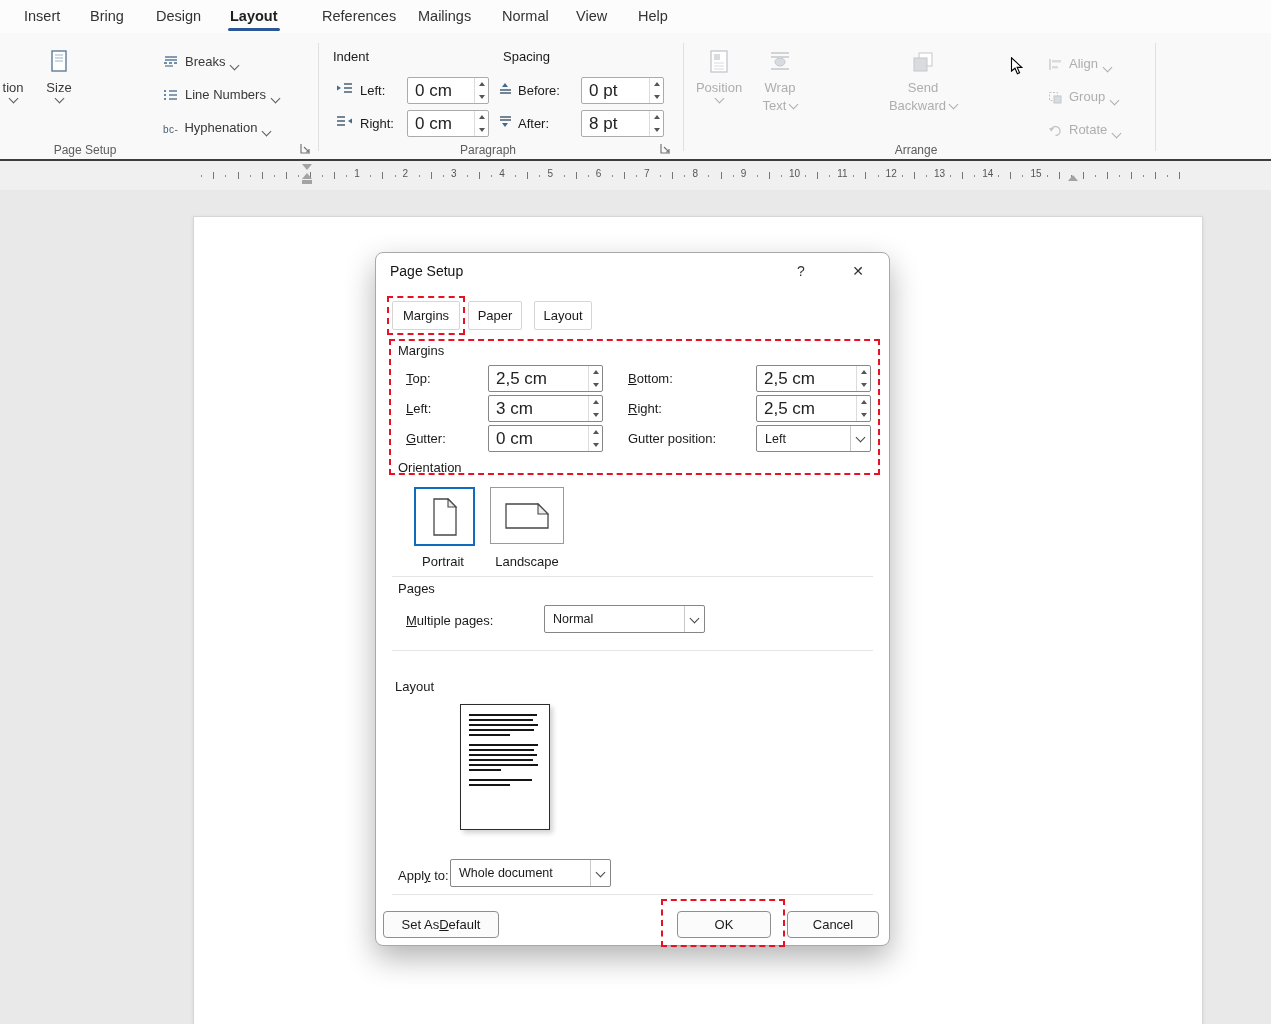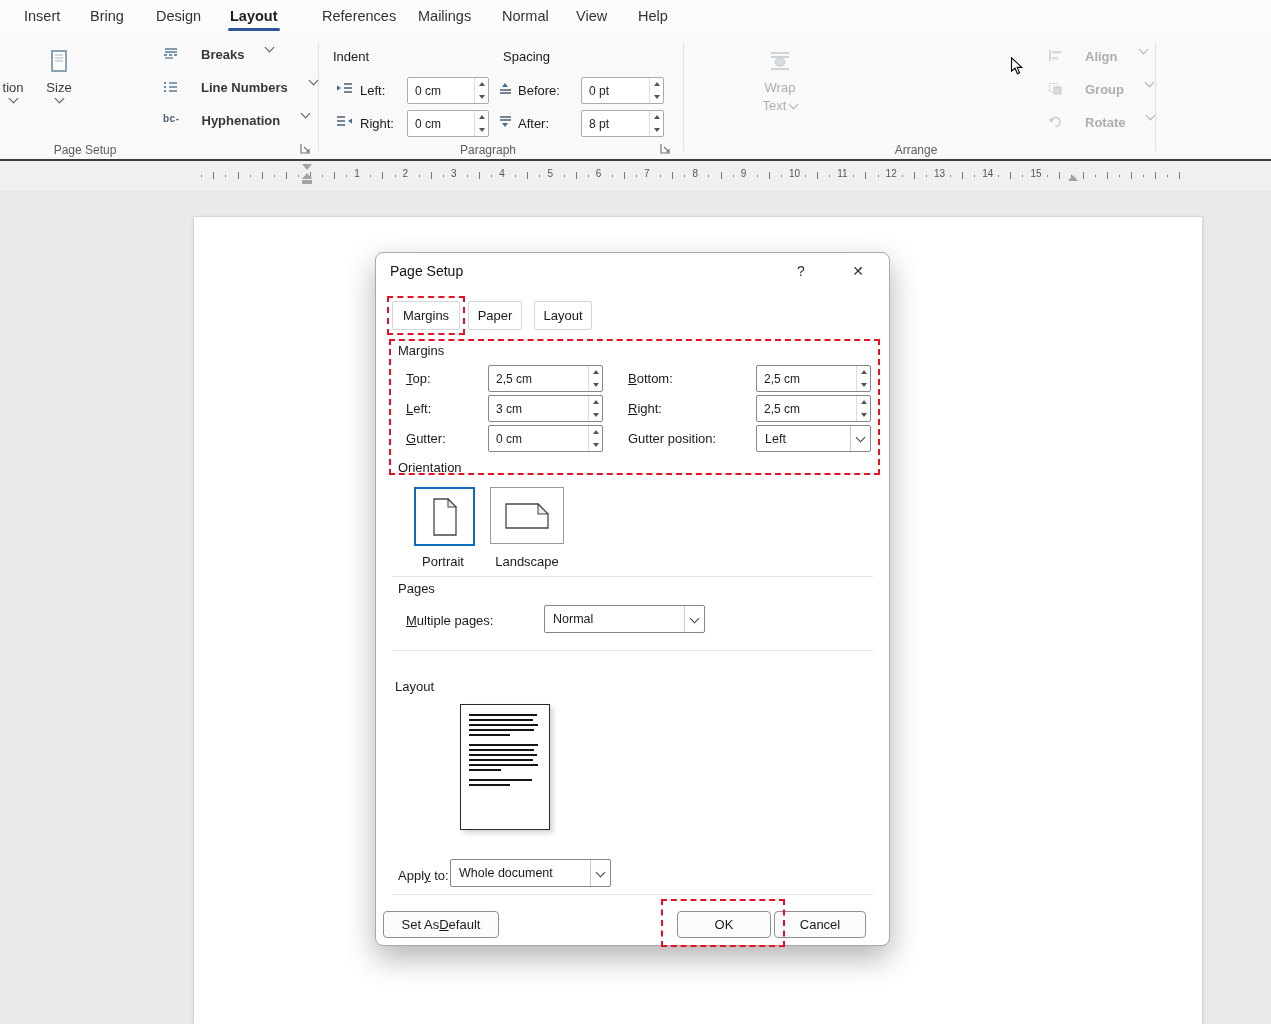--- a/index.html
+++ b/index.html
@@ -11,24 +11,24 @@
   .menu-item{position:absolute;top:0;height:33px;line-height:33px;font-size:14.5px;color:#333;padding:0 4px;cursor:default;}
   .menu-item.active{font-weight:700;color:#1f1f1f;}
   .menu-item.active::after{content:"";position:absolute;left:2px;right:2px;bottom:2px;height:3px;background:#2b579a;border-radius:2px;}
   
   #ribbon{position:absolute;left:0;top:33px;width:1271px;height:126px;background:#f9f9f9;font-size:13px;}
   .vsep{position:absolute;top:10px;height:108px;width:1px;background:#e0e0e0;}
   .grp-label{position:absolute;font-size:12px;color:#5d5d5d;text-align:center;}
   .big-btn{position:absolute;top:14px;height:96px;display:flex;flex-direction:column;align-items:center;justify-content:flex-start;gap:3px;cursor:default;}
   .big-btn .bicon{height:30px;display:flex;align-items:center;justify-content:center;}
   .big-lbl{font-size:13px;color:#383838;line-height:15px;text-align:center;}
-  .row-btn{position:absolute;height:22px;display:flex;align-items:flex-start;gap:22px;color:#383838;cursor:default;font-weight:bold;}
+  .row-btn{position:absolute;height:22px;display:flex;align-items:flex-end;gap:6px;color:#383838;cursor:default;}
   .chev{width:6px;height:6px;border-right:1.4px solid currentColor;border-bottom:1.4px solid currentColor;transform:rotate(45deg);display:inline-block;margin-top:-3px;color:#5a5a5a;}
   .disabled, .disabled .big-lbl, .disabled .chev{color:#aeaeae;}
-  .spin-input{position:absolute;display:flex;align-items:stretch;background:#fff;border:1px solid #ababab;border-radius:2px;font-size:12px;color:#222;}
+  .spin-input{position:absolute;display:flex;align-items:stretch;background:#fff;border:1px solid #ababab;border-radius:2px;font-size:17px;color:#222;}
   .spin-val{flex:1;display:flex;align-items:center;padding-left:7px;}
   .spin-btns{width:13px;display:flex;flex-direction:column;border-left:1px solid #dcdcdc;}
   .spin-up,.spin-down{flex:1;display:flex;align-items:center;justify-content:center;cursor:default;}
   .spin-up::after{content:"";border-left:3.5px solid transparent;border-right:3.5px solid transparent;border-bottom:4px solid #555;}
   .spin-down::after{content:"";border-left:3.5px solid transparent;border-right:3.5px solid transparent;border-top:4px solid #555;}
   #ribbon-divider{position:absolute;left:0;top:159px;width:1271px;height:2px;background:#3d3d3d;}
   
   #ruler{position:absolute;left:0;top:161px;width:1271px;height:29px;background:#f0f0f0;}
   .ruler-num{position:absolute;top:7px;font-size:10px;color:#555;}
   .tick-mid{position:absolute;top:11px;width:1px;height:7px;background:#777;}
@@ -203,30 +203,54 @@
     </div>
 
     <div class="grp-label" style="left:433px;top:110px;width:110px">Paragraph</div>
     <span class="abs" style="left:660px;top:110px">
       <svg width="12" height="12">
           <path d="M1,1 v9 h9" stroke="#777" fill="none" stroke-width="1.2"></path>
           <path d="M4,4 l5,5 M9,6 v3 h-3" stroke="#777" fill="none" stroke-width="1.2"></path>
         </svg>
     </span>
 
+    <div class="big-btn disabled" style="left:690px;width:58px">
+      <span class="bicon">
+        <svg width="22" height="26">
+            <rect x="3" y="2" width="16" height="21" fill="#fff" stroke="#c3c7cc" stroke-width="1.3"></rect>
+            <rect x="6" y="5" width="6" height="6" fill="#d9dcdf"></rect>
+            <path d="M6,14 h10 M6,17 h10 M6,20 h10" stroke="#d9dcdf" stroke-width="1.2"></path>
+          </svg>
+      </span>
+      <span class="big-lbl">Position</span>
+      <span class="chev"></span>
+    </div>
     <div class="big-btn disabled" style="left:754px;width:52px">
       <span class="bicon">
         <svg width="24" height="24">
             <path d="M3,3 h18 M3,7 h18 M3,19 h18" stroke="#c3c7cc" stroke-width="1.3"></path>
             <ellipse cx="12" cy="12" rx="5" ry="4" fill="#d9dcdf" stroke="#c3c7cc"></ellipse>
           </svg>
       </span>
       <span class="big-lbl">Wrap</span>
       <span class="big-lbl" style="display:flex;align-items:center;gap:4px">
         <span>Text</span>
+        <span class="chev"></span>
+      </span>
+    </div>
+    <div class="big-btn disabled" style="left:884px;width:78px">
+      <span class="bicon">
+        <svg width="24" height="24">
+            <rect x="8" y="3" width="13" height="13" fill="#fff" stroke="#c3c7cc"></rect>
+            <rect x="3" y="8" width="13" height="13" fill="#d9dcdf" stroke="#c3c7cc"></rect>
+          </svg>
+      </span>
+      <span class="big-lbl">Send</span>
+      <span class="big-lbl" style="display:flex;align-items:center;gap:4px">
+        <span>Backward</span>
         <span class="chev"></span>
       </span>
     </div>
 
     <div class="row-btn disabled" style="left:1048px;top:16px">
       <span>
         <svg width="15" height="13">
             <path d="M2,1 v11" stroke="#c3c7cc" stroke-width="1.3"></path>
             <rect x="4" y="2" width="9" height="2.5" fill="#d9dcdf"></rect>
             <rect x="4" y="8" width="6" height="2.5" fill="#d9dcdf"></rect>
@@ -493,17 +517,17 @@
       <span class="combo-val">Whole document</span>
       <span class="combo-btn">
           <span class="chev"></span>
         </span>
     </div>
 
     <div class="hline" style="top:641px"></div>
 
     <div class="dlg-btn" style="left:7px;top:658px;width:114px">Set As <u>D</u>efault</div>
     <div class="dlg-btn" style="left:301px;top:658px;width:92px">OK</div>
-    <div class="dlg-btn" style="left:398px;top:658px;width:90px">Cancel</div>
+    <div class="dlg-btn" style="left:411px;top:658px;width:90px">Cancel</div>
     <div class="red-ring" style="left:285px;top:646px;width:120px;height:44px"></div>
 
   </div>
 </div>
 
 </body></html>

